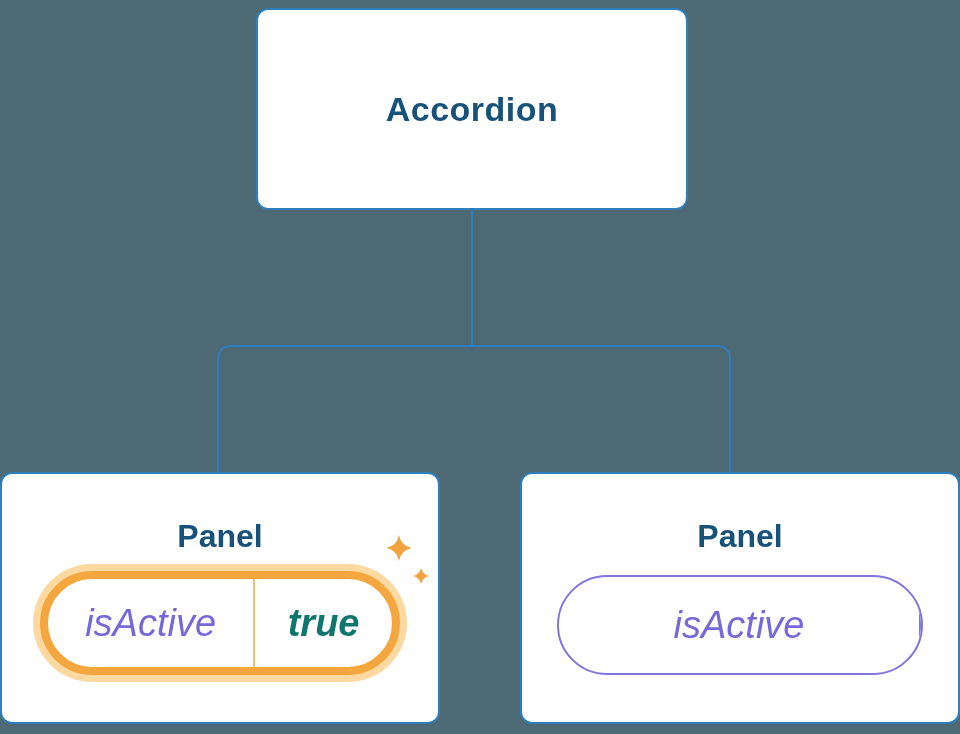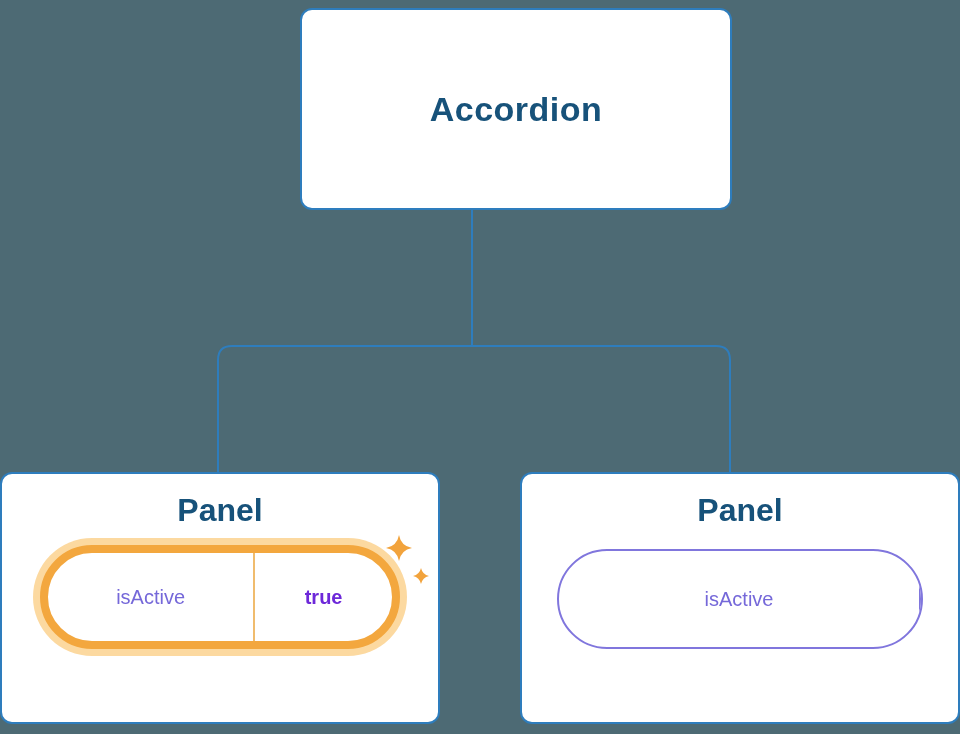--- a/index.html
+++ b/index.html
@@ -7,45 +7,45 @@
     position:relative;width:960px;height:734px;background:#4d6a74;
     font-family:"Liberation Sans",sans-serif;overflow:hidden;
   }
   .connector{position:absolute;left:0;top:0;pointer-events:none;}
   .node{
     position:absolute;background:#ffffff;border:2px solid #2e7dbd;
     border-radius:12px;box-sizing:border-box;
   }
   .root{
     left:256px;top:8px;width:432px;height:202px;
-    display:flex;align-items:center;justify-content:center;margin-left:44px;
+    display:flex;align-items:center;justify-content:center;
   }
   .root-label{font-size:34px;font-weight:600;color:#17527a;letter-spacing:.5px;}
   .panel-left{left:0;top:472px;width:440px;height:252px;}
   .panel-right{left:520px;top:472px;width:440px;height:252px;}
   .panel-title{
-    margin-top:18px;text-align:center;font-size:32px;font-weight:600;color:#17527a;
+    margin-top:44px;text-align:center;font-size:32px;font-weight:600;color:#17527a;
   }
   .pill{
     display:flex;align-items:stretch;box-sizing:border-box;background:#ffffff;
     overflow:hidden;
   }
   .pill-highlight{
     margin:16px 38px 0;height:104px;border:8px solid #f3a73e;border-radius:60px;
     box-shadow:0 0 0 7px #fcd9a0;
   }
   .pill-normal{
     margin:20px 35px 0;height:100px;border:2px solid #8076dd;border-radius:60px;
   }
   .cell{
     display:flex;align-items:center;justify-content:center;
-    font-size:20px;color:#7568d9;
+    font-size:38px;color:#7568d9;font-style:italic;
   }
   .cell.name-active{flex:1.5;}
-  .cell.value-active{flex:1;font-weight:700;color:#6d28d9;}
+  .cell.value-active{flex:1;font-weight:700;color:#0f766e;}
   .cell.name-normal{flex:1.4;}
   .cell.value-normal{flex:1;}
   .divider{width:2px;flex:0 0 2px;}
   .divider.orange{background:#f0bc6e;}
   .divider.purple{background:#8076dd;}
   .sparkles{position:absolute;left:383px;top:60px;}
 </style>
 </head>
 <body>
 

